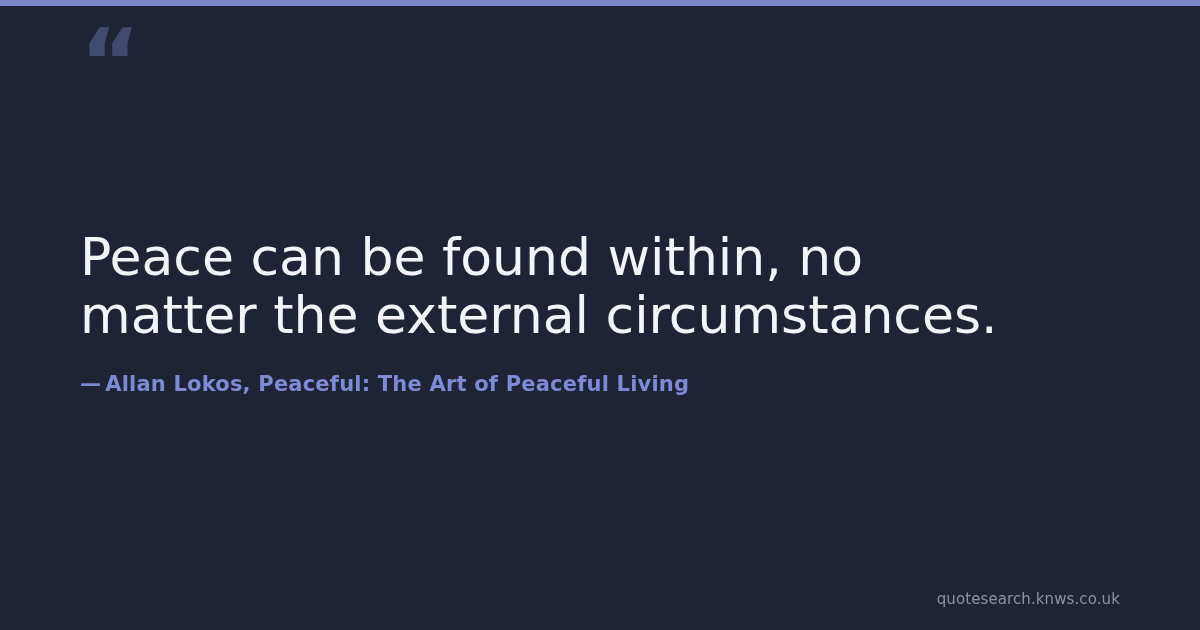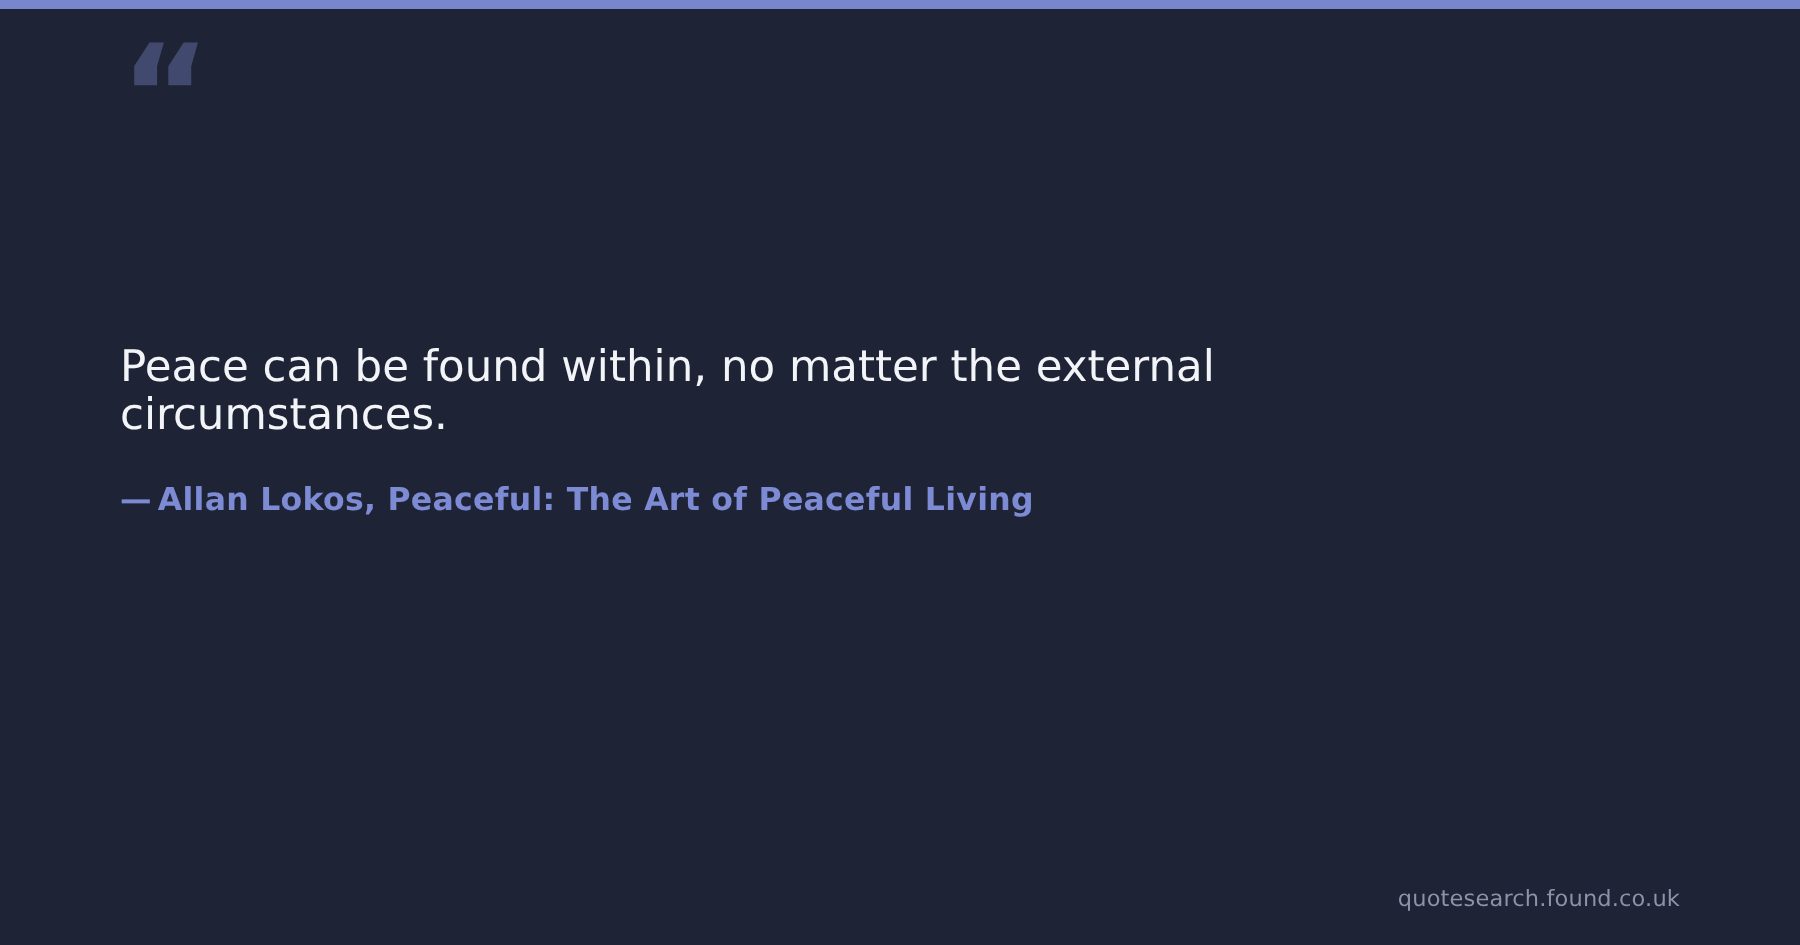--- a/index.html
+++ b/index.html
@@ -49,21 +49,21 @@
 
   .content {
     position: absolute;
     left: 80px;
     top: 228px;
     width: 980px;
   }
 
   .quote-text {
     font-family: "DejaVu Sans", sans-serif;
-    font-size: 29px;
+    font-size: 52px;
     font-weight: normal;
     line-height: 1.12;
     color: #f2f4f8;
     margin: 0;
     max-width: 950px;
     letter-spacing: 0px;
   }
 
   .attribution {
     margin: 0;
@@ -100,15 +100,15 @@
   <div class="quote-mark">“</div>
 
   <div class="content">
     <p class="quote-text">Peace can be found within, no matter the external circumstances.</p>
 
     <p class="attribution">
       <span class="dash">—</span><span>Allan Lokos, Peaceful: The Art of Peaceful Living</span>
     </p>
   </div>
 
-  <div class="footer">quotesearch.found.co.uk</div>
+  <div class="footer">quotesearch.knws.co.uk</div>
 
 </div>
 
 </body></html>

